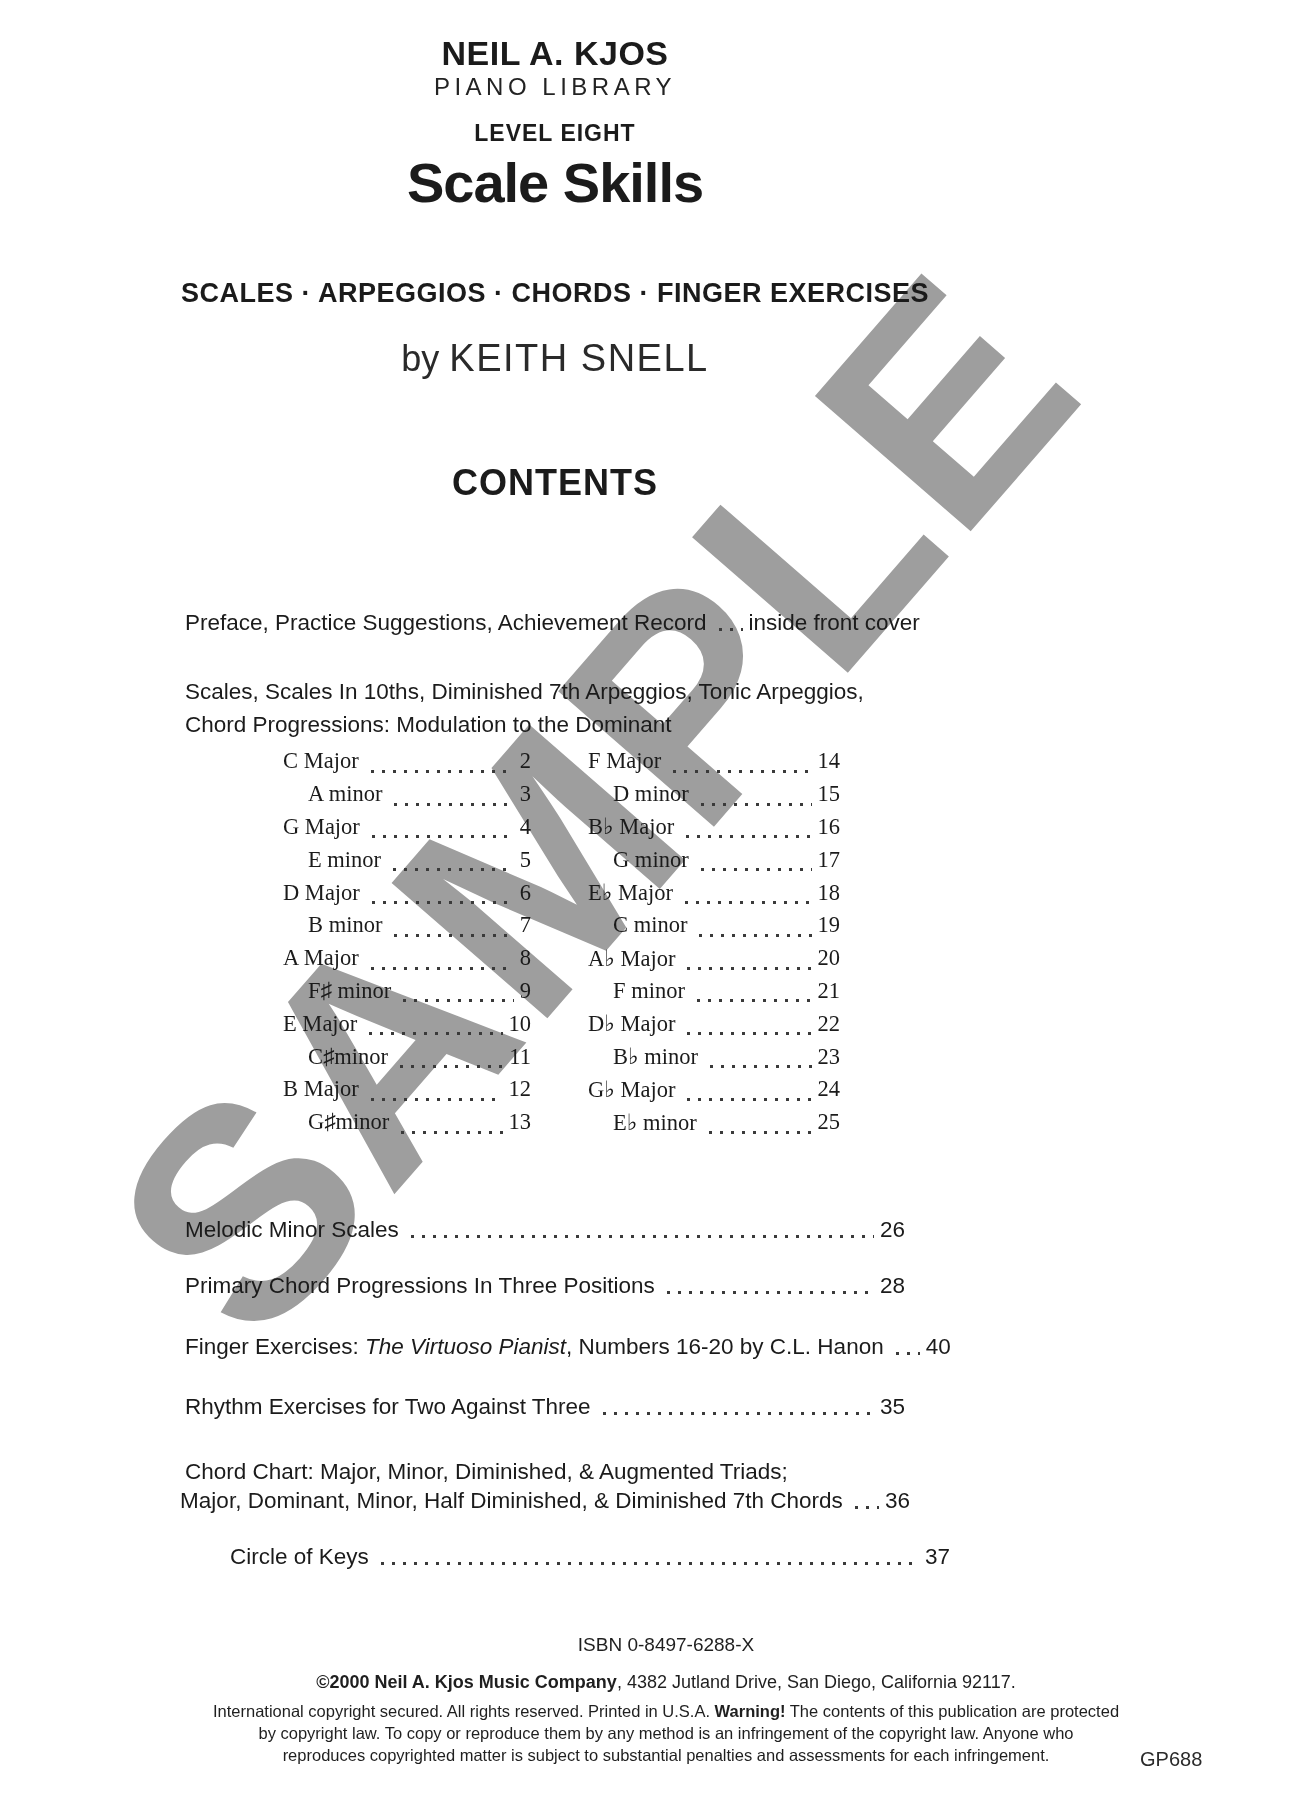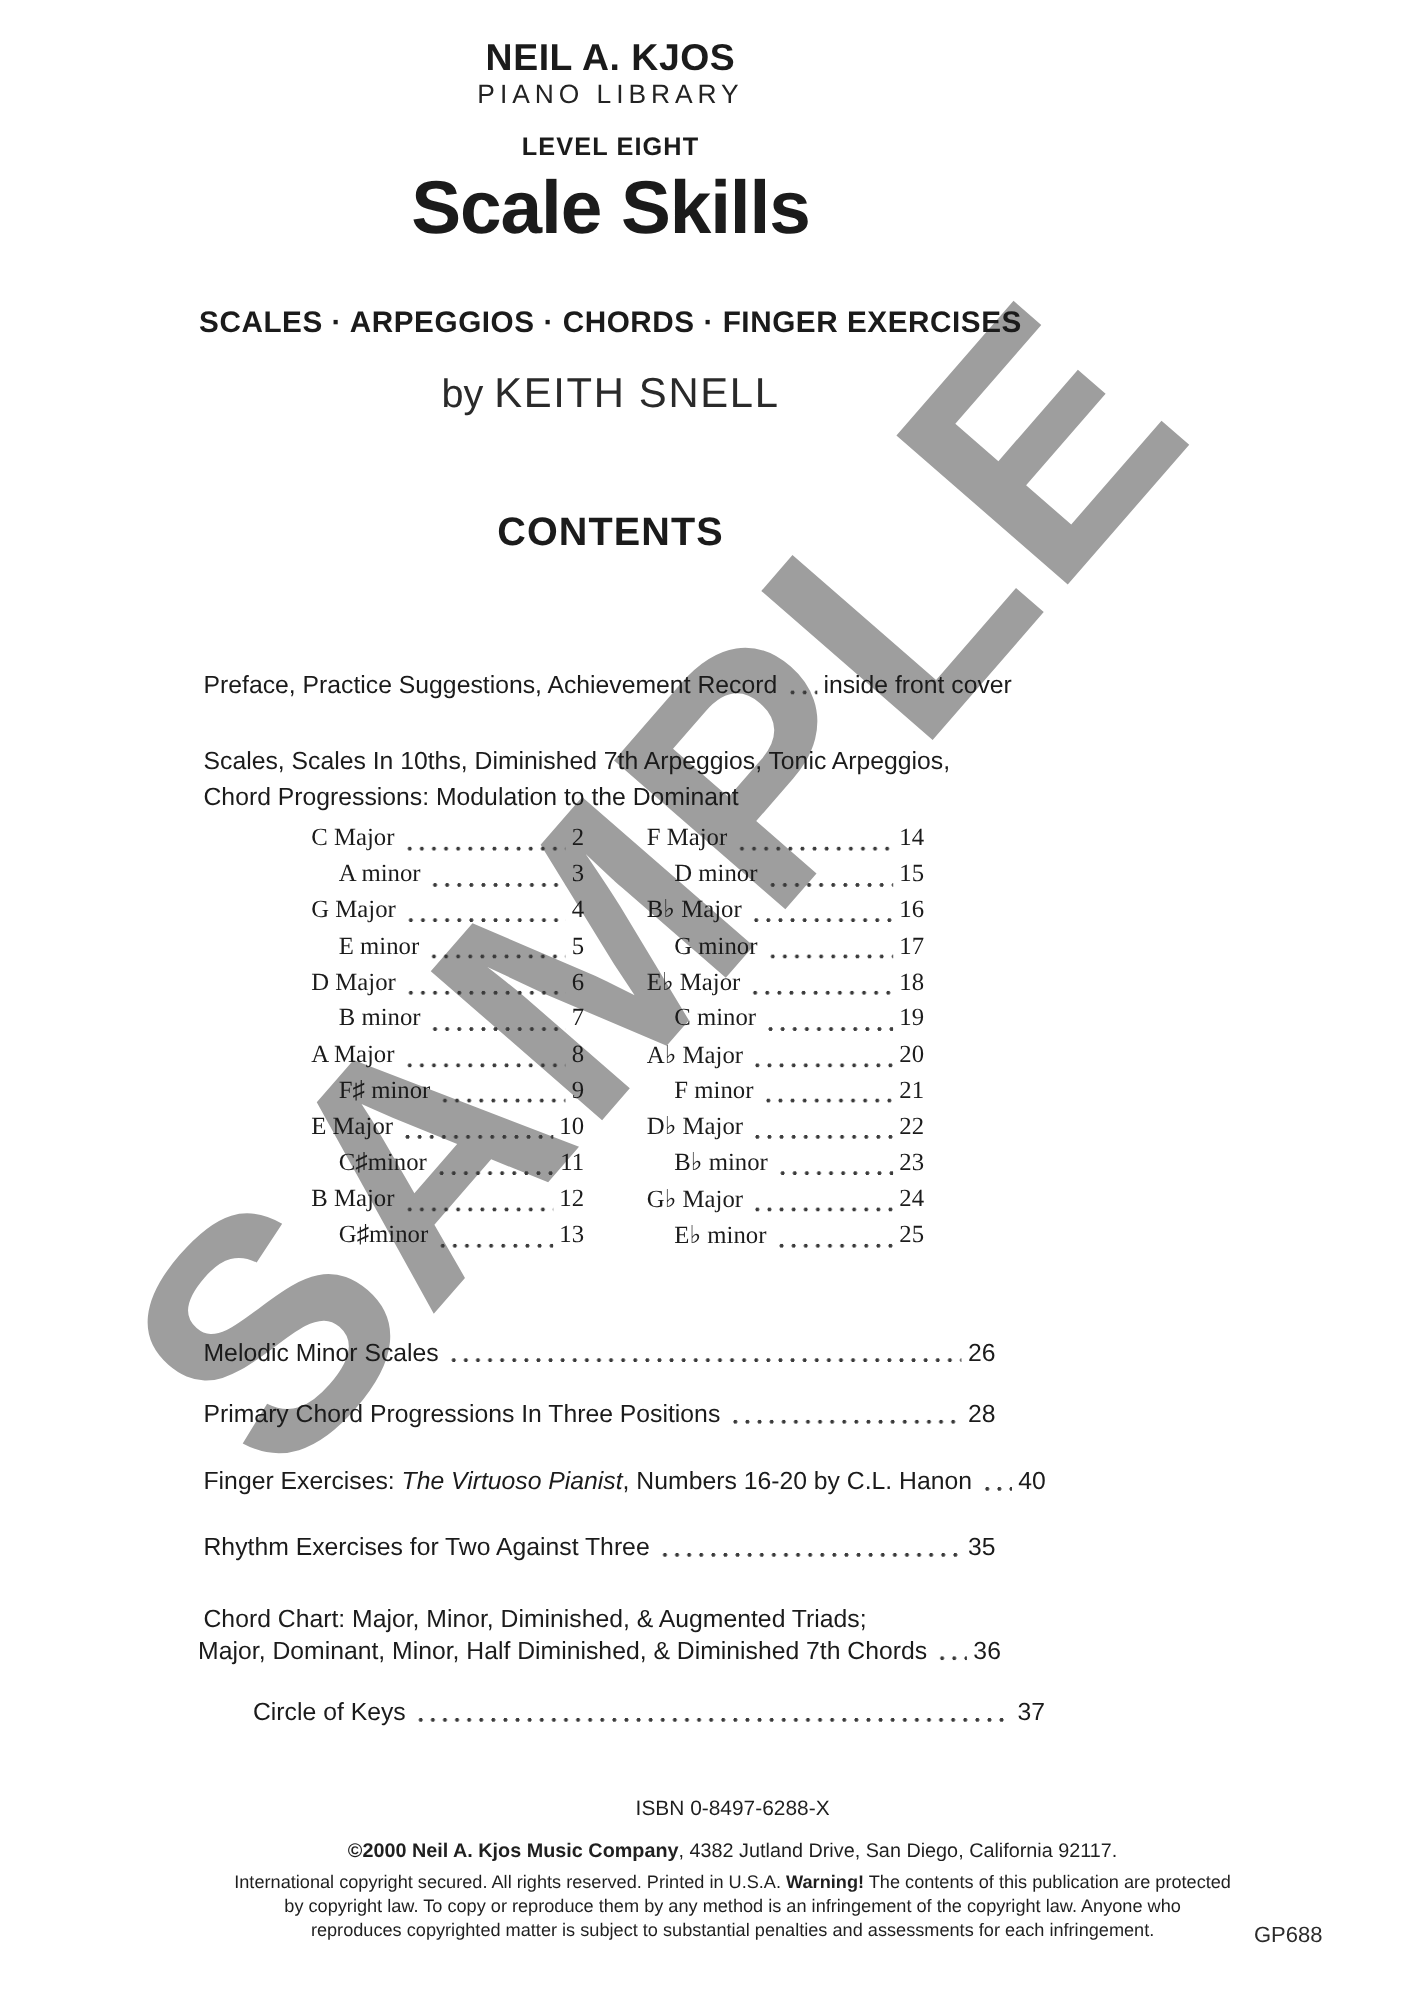--- a/index.html
+++ b/index.html
@@ -13,21 +13,21 @@
     transform:translate(-50%,-50%) rotate(-49deg);
     font-size:300px; font-weight:700; letter-spacing:4px;
     color:#9e9e9e; white-space:nowrap; z-index:0; user-select:none;
   }
   .content { position:absolute; left:0; top:12px; width:1048px; height:1810px; z-index:1; }
 
   .hdr { position:absolute; left:0; width:1110px; text-align:center; }
   .publisher { top:22px; font-size:34px; font-weight:700; letter-spacing:0.5px; }
   .series    { top:61px; font-size:24px; letter-spacing:4.5px; color:#232323; }
   .level     { top:108px; font-size:23px; font-weight:700; letter-spacing:1px; }
-  .title     { top:138px; font-size:68px; font-weight:700; letter-spacing:-1px; }
+  .title     { top:138px; font-size:56px; font-weight:700; letter-spacing:-1px; }
   .subtitle  { top:266px; font-size:27px; font-weight:700; letter-spacing:0.5px; }
   .byline    { top:325px; font-size:36px; color:#2a2a2a; }
   .byline .author { font-size:38px; letter-spacing:1.5px; }
   .contents-heading { top:450px; font-size:36px; font-weight:700; letter-spacing:1px; }
 
   .toc { position:absolute; left:185px; top:0; width:720px; font-size:22.5px; }
   .toc-line { position:absolute; left:0; width:720px; display:flex; align-items:baseline; white-space:nowrap; }
   .leader {
     flex:1 1 auto; align-self:flex-end; height:7px; margin:0 6px 4px 6px;
     background-image:radial-gradient(circle,#3a3a3a 1.7px,rgba(0,0,0,0) 1.8px);

